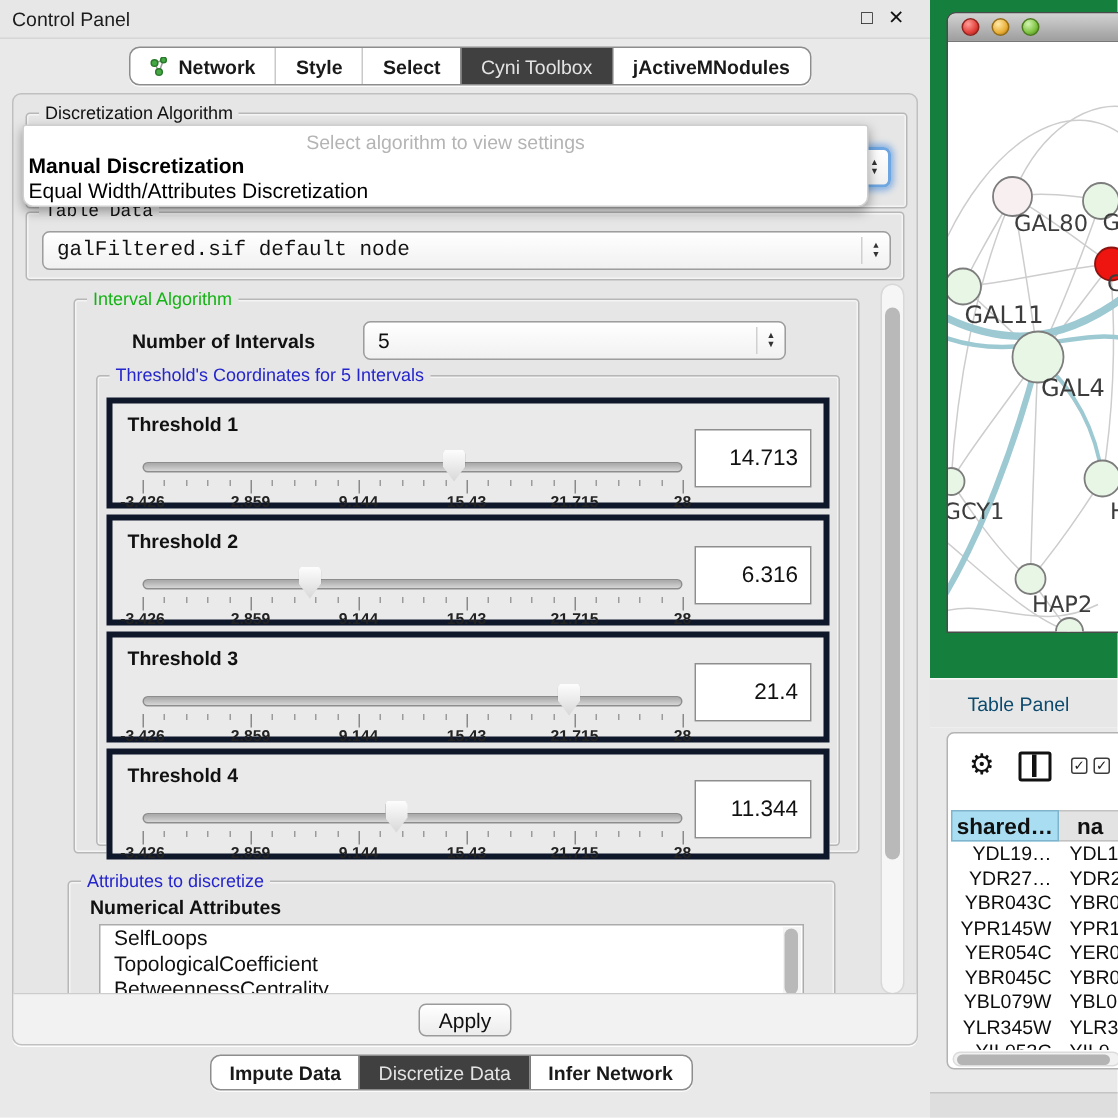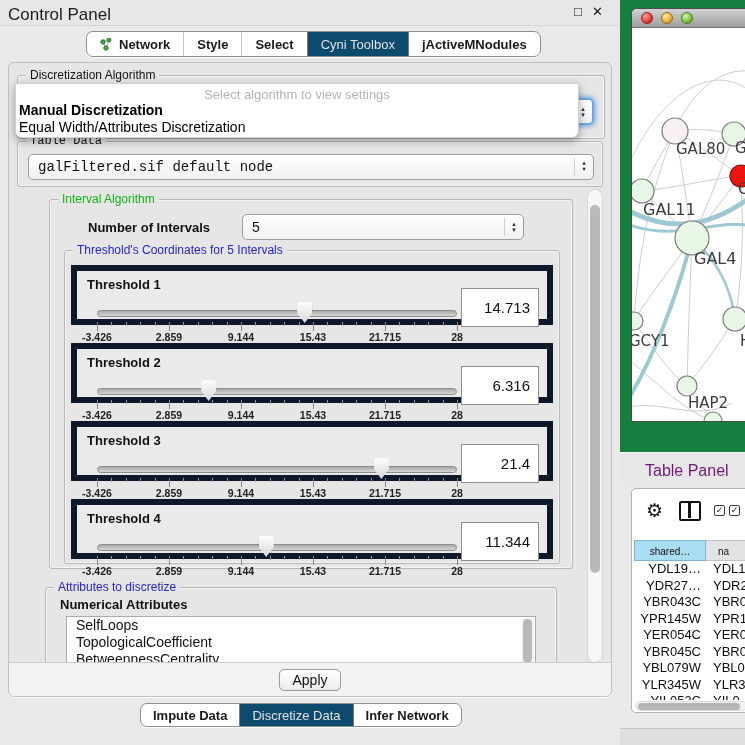--- a/index.html
+++ b/index.html
@@ -3,31 +3,31 @@
 <meta charset="utf-8">
 <style>
   * { margin:0; padding:0; box-sizing:border-box; }
   html,body { width:745px; height:745px; overflow:hidden; background:#fff;
     font-family:"Liberation Sans","DejaVu Sans",sans-serif; }
 
   
   #control-panel { position:absolute; left:0; top:0; width:620px; height:745px; background:#e9e9e9; }
   #cp-titlebar { position:absolute; left:0; top:0; width:620px; height:26px; background:#e7e7e7;
     border-bottom:1px solid #d6d6d6; }
-  #cp-title { position:absolute; left:8px; top:5px; font-size:17px; color:#1c1c1c; }
+  #cp-title { position:absolute; left:8px; top:5px; font-size:13px; color:#1c1c1c; }
   .winctl { position:absolute; top:4px; font-size:13px; font-weight:700; color:#111; cursor:default; }
   #cp-float { left:574px; } #cp-close { left:592px; }
 
   .tabbar { position:absolute; display:flex; height:26px; background:#fff;
     border:1px solid #8d8d8d; border-radius:7px; overflow:hidden;
     box-shadow:0 1px 0 rgba(255,255,255,.8); }
   .tab { display:flex; align-items:center; gap:6px; padding:0 13px; font-size:13px;
     font-weight:700; color:#191919; white-space:nowrap; }
   .tab + .tab { border-left:1px solid #c9c9c9; }
-  .tab.sel { background:#0c4a6e; color:#e3e3e3; font-weight:400; border-left-color:#7b7b7b; }
+  .tab.sel { background:#404040; color:#e3e3e3; font-weight:400; border-left-color:#7b7b7b; }
   .tab.sel + .tab { border-left-color:#7b7b7b; }
   #top-tabs { left:86px; top:31px; }
   #bottom-tabs { left:140px; top:703px; height:24px; }
   #bottom-tabs .tab { padding:0 12px; }
 
   #content-panel { position:absolute; left:8px; top:62px; width:604px; height:635px;
     background:#e6e6e6; border:1px solid #c0c0c0; border-radius:6px;
     box-shadow:0 1px 0 rgba(255,255,255,.9); }
 
   .group { position:absolute; border:1px solid #b7b7b7; border-radius:3px;
@@ -62,22 +62,22 @@
   #main-vscroll { position:absolute; left:578px; top:126px; width:16px; height:474px;
     background:#f6f6f6; border:1px solid #d8d8d8; border-radius:8px; }
   #main-vscroll .vthumb { position:absolute; left:2px; top:15px; width:10px; height:368px;
     background:#b9b9b9; border-radius:6px; }
 
   #interval-group { left:32px; top:10px; width:524px; height:370px; }
   #noi-label { position:absolute; left:38px; top:20px; font-size:13px; font-weight:700; color:#111; }
   #noi-spinner { left:192px; top:14px; width:282px; height:26px; }
 
   #thr-group { left:14px; top:50px; width:496px; height:314px; }
-  .thr-panel { position:absolute; left:6px; width:482px; height:60px; background:#eaeaea;
-    border:6px solid #0f172a; }
+  .thr-panel { position:absolute; left:6px; width:482px; height:74px; background:#eaeaea;
+    border:4px solid #0f172a; }
   .thr-label { position:absolute; left:10px; top:6px; font-size:13px; font-weight:700; color:#111; }
   .track { position:absolute; left:20px; top:39px; width:360px; height:7px; border-radius:4px;
     background:linear-gradient(#a9a9a9,#d6d6d6); border:1px solid #8d8d8d; }
   .thumb { position:absolute; top:31px; width:15px; height:21px;
     background:linear-gradient(#fdfdfd,#d8d8d8);
     clip-path:polygon(10% 0,90% 0,100% 12%,100% 52%,50% 100%,0 52%,0 12%);
     filter:drop-shadow(0 0 1px rgba(0,0,0,.6)); }
   .tickrow { position:absolute; left:20px; top:51px; width:360px; height:9px; }
   .tick { position:absolute; top:0; width:1px; height:4px; background:#9b9b9b; }
   .tick.major { height:9px; background:#8a8a8a; }
@@ -109,35 +109,35 @@
   #mac-titlebar { position:absolute; left:0; top:0; width:100%; height:19px;
     background:linear-gradient(#d2d2d2,#9e9e9e); border-bottom:1px solid #777; }
   .light { position:absolute; top:3px; width:12px; height:12px; border-radius:50%; }
   #light-red   { left:9px;  background:radial-gradient(circle at 35% 30%,#ff9d97,#e2403a 60%,#9d1410); border:1px solid #92221c;}
   #light-yellow{ left:29px; background:radial-gradient(circle at 35% 30%,#ffe9a8,#e9af37 60%,#a26a0a); border:1px solid #966d14;}
   #light-green { left:49px; background:radial-gradient(circle at 35% 30%,#d2f5b0,#7ec241 60%,#3f7a10); border:1px solid #4c7d1c;}
   #network-canvas { position:absolute; left:0; top:19px; }
 
   #table-panel-header { position:absolute; left:620px; top:452px; width:125px; height:33px;
     background:#e7e7e7; border-top:1px solid #f6f6f6; }
-  #table-panel-title { position:absolute; left:25px; top:9px; font-size:16px; color:#701a75; }
+  #table-panel-title { position:absolute; left:25px; top:9px; font-size:13px; color:#0c4a6e; }
   #right-bottom { position:absolute; left:620px; top:485px; width:125px; height:260px; background:#e9e9e9; }
   #browser-panel { position:absolute; left:11px; top:3px; width:120px; height:225px;
     background:#fff; border:1px solid #b3b3b3; border-radius:5px 0 0 5px; overflow:hidden; }
   #tb-toolbar { position:absolute; left:0; top:0; width:100%; height:46px; }
   #gear-icon { position:absolute; left:14px; top:10px; font-size:19px; color:#111; }
   #split-icon { position:absolute; left:47px; top:12px; width:22px; height:20px;
     border:2.5px solid #111; border-radius:2px; }
   #split-icon::after { content:""; position:absolute; left:7px; top:0; width:2.5px; height:15px; background:#111; }
   .cb { position:absolute; top:16px; width:11px; height:11px; border:1.5px solid #3c3c3c;
     border-radius:2px; font-size:9px; line-height:9px; text-align:center; color:#222; }
   #cb1 { left:82px; } #cb2 { left:97px; }
 
   #tb-header { position:absolute; left:2px; top:51px; width:200px; height:21px; display:flex; }
-  .th { height:21px; font-size:10px; color:#101010; line-height:21px; }
+  .th { height:21px; font-size:15px; color:#101010; line-height:21px;font-weight:bold; }
   #th-shared { width:72px; background:#a9ddf1; border:1px solid #7fb4cc; text-align:center; }
   #th-name { width:120px; background:#e3e3e3; border:1px solid #c2c2c2; border-left:none; padding-left:12px; }
   #tb-rows { position:absolute; left:2px; top:72px; width:200px; height:139px; overflow:hidden; }
   .tr { display:flex; height:16.5px; line-height:16.5px; font-size:13px; color:#0d0d0d; }
   .td1 { width:72px; text-align:right; padding-right:5px; white-space:nowrap; }
   .td2 { width:120px; padding-left:7px; white-space:nowrap; }
   #tb-hscroll { position:absolute; left:3px; top:212px; width:112px; height:10px;
     background:#f1f1f1; border:1px solid #dcdcdc; border-radius:6px; }
   #tb-hscroll .hthumb { position:absolute; left:2px; top:1px; width:102px; height:7px; background:#b4b4b4; border-radius:5px; }
   #right-footer { position:absolute; left:620px; top:728px; width:125px; height:17px;

